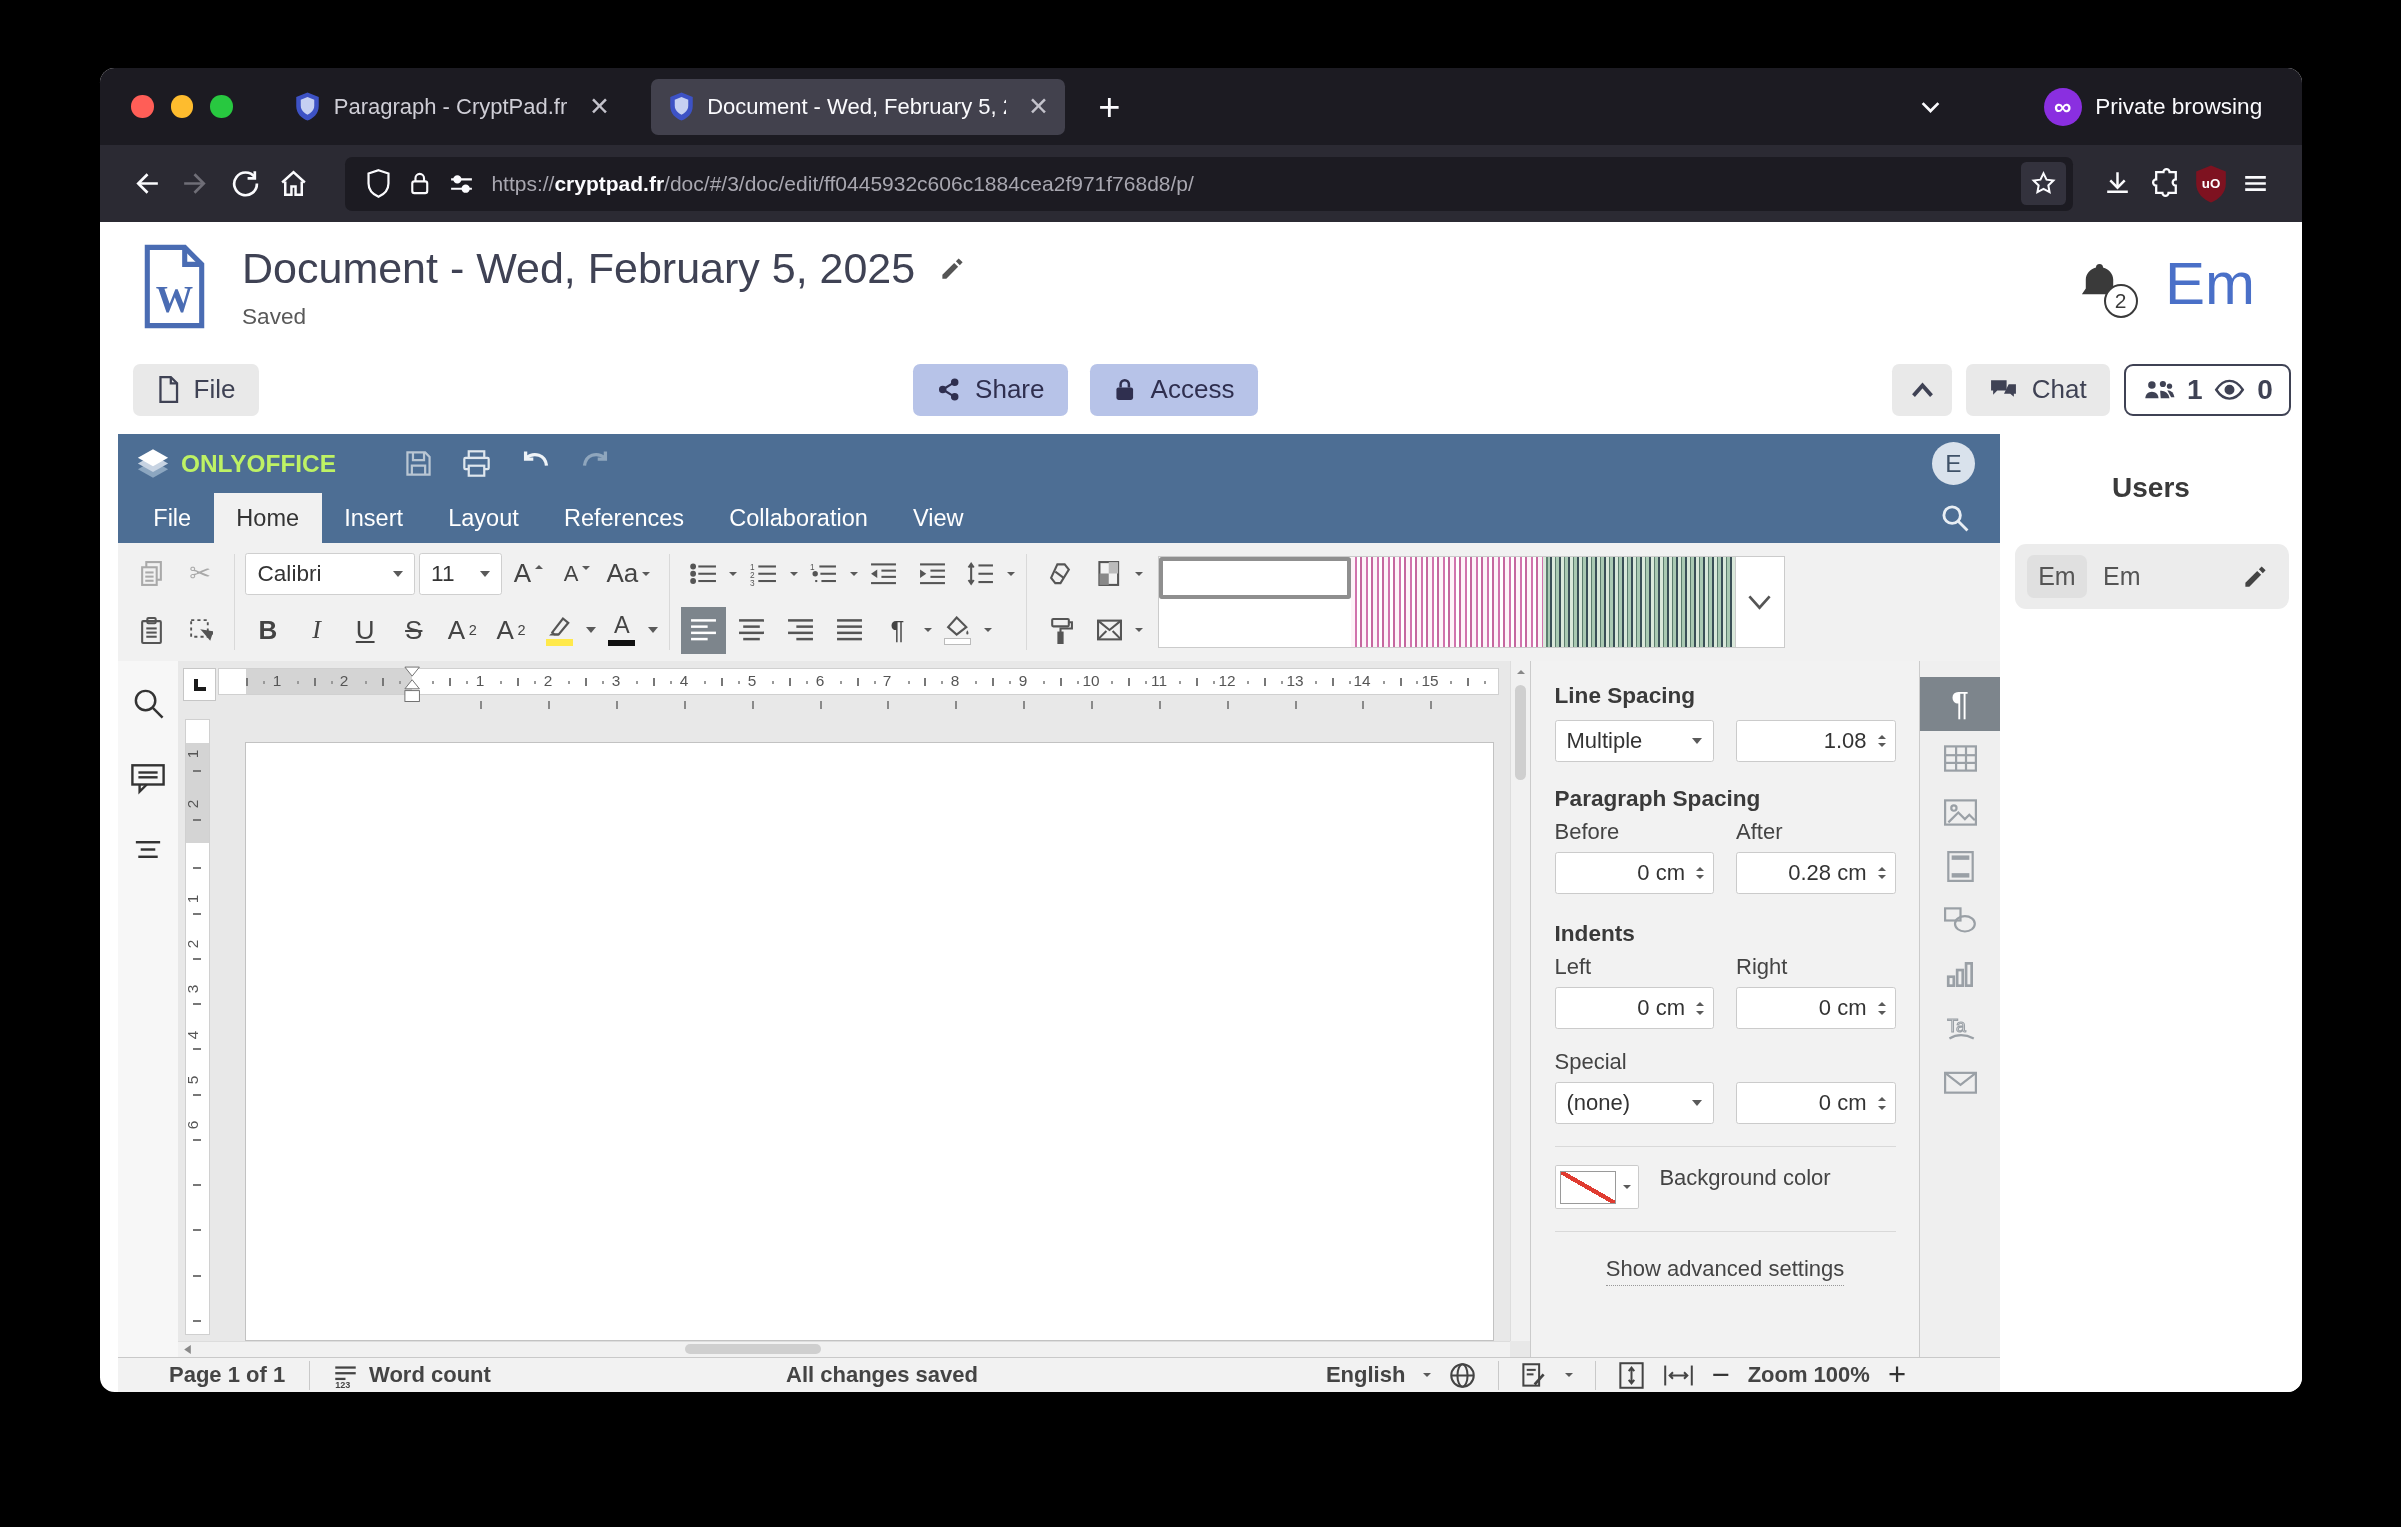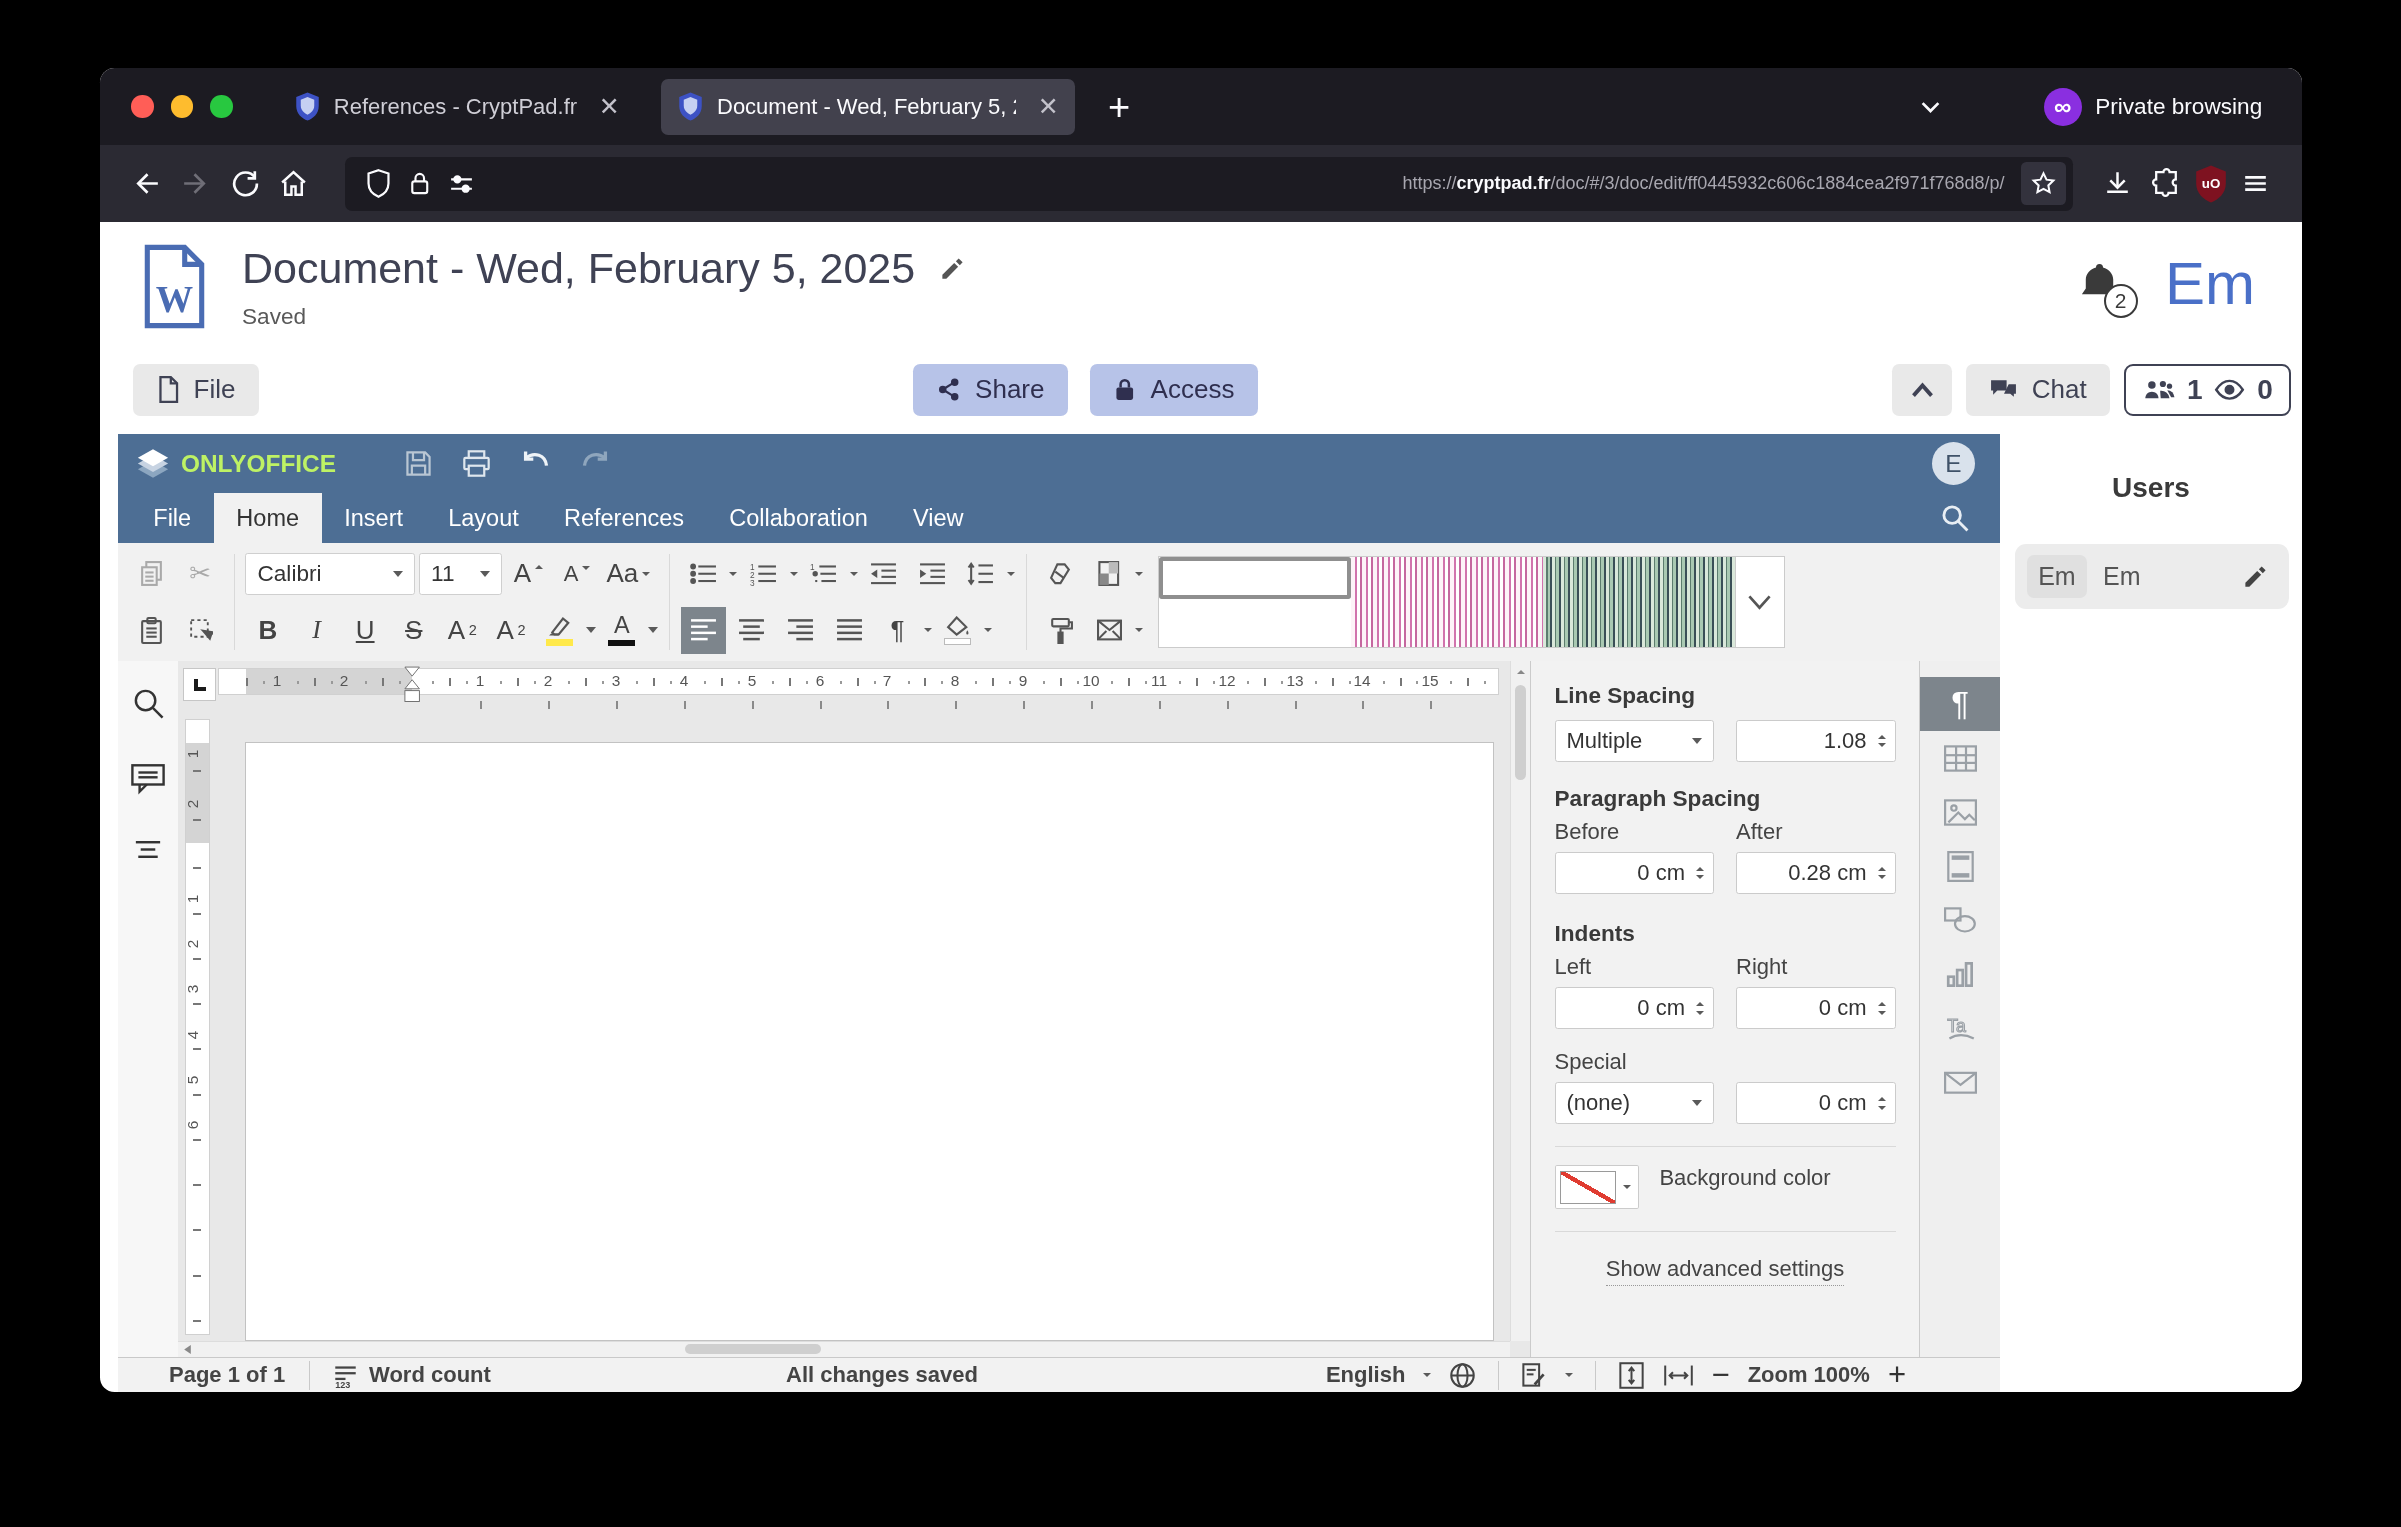--- a/index.html
+++ b/index.html
@@ -21,21 +21,21 @@
   .newtab { color:#fbfbfe; font-size:38px; font-weight:300; margin-left:33px; line-height:1; }
   .tb-sp { flex:1; }
   .tab-chev { margin-right:100px; }
   .private { display:flex; align-items:center; gap:13.6px; color:#fbfbfe; font-size:22.6px; margin-right:23.5px; }
   .pb-ic { width:38px; height:38px; border-radius:50%; background:#8a2fe0; color:#fff; display:flex; align-items:center; justify-content:center; font-size:24.4px; font-weight:700; }
 
   
   .navbar { height:77px; background:#2b2a33; display:flex; align-items:center; padding:0 22px; flex:0 0 auto; }
   .nav-ic { width:49px; height:49px; display:flex; align-items:center; justify-content:center; flex:0 0 auto; }
   .urlbar { flex:1; height:54px; background:#1c1b22; border-radius:7.2px; display:flex; align-items:center; gap:16.3px; padding:0 7.2px 0 20px; margin:0 20px 0 27px; min-width:0; }
-  .url { font-size:18px; color:#a8a7b0; white-space:nowrap; overflow:hidden; flex:1;text-align:right; }
+  .url { font-size:21px; color:#a8a7b0; white-space:nowrap; overflow:hidden; flex:1; }
   .url b { color:#fbfbfe; font-weight:600; }
   .star-wrap { margin-left:auto; width:45px; height:43px; border-radius:5.4px; background:#33323d; display:flex; align-items:center; justify-content:center; }
   .ublock { width:40px; height:43px; }
 
   
   .cp-r1 { height:140px; background:#fff; display:flex; align-items:flex-start; padding:22px 23.5px 0 40px; }
   .cp-titlewrap { margin-left:33px; }
   .cp-title { font-size:43px; color:#3f4254; display:flex; align-items:center; gap:23.5px; }
   .cp-saved { font-size:22.6px; color:#595959; margin-top:11px; }
   .cp-right { margin-left:auto; display:flex; align-items:center; gap:42px; padding-right:23.5px; margin-top:5.4px; }
@@ -168,21 +168,21 @@
       <span class="tl y"></span>
       <span class="tl g"></span>
     </div>
     <div class="tab">
       <span>
         <svg width="27" height="31" viewBox="0 0 24 27">
             <path d="M12 1 22 5v8c0 7-5 11-10 13C7 24 2 20 2 13V5z" fill="#3d52c5"></path>
             <path d="M12 5 18 7.4v5.2c0 4.2-3 6.8-6 8.2-3-1.4-6-4-6-8.2V7.4z" fill="#c6d0f2"></path>
           </svg>
       </span>
-      <span class="t-title">References - CryptPad.fr</span>
+      <span class="t-title">Paragraph - CryptPad.fr</span>
       <span class="tabclose">✕</span>
     </div>
     <div class="tab active">
       <span>
         <svg width="27" height="31" viewBox="0 0 24 27">
             <path d="M12 1 22 5v8c0 7-5 11-10 13C7 24 2 20 2 13V5z" fill="#3d52c5"></path>
             <path d="M12 5 18 7.4v5.2c0 4.2-3 6.8-6 8.2-3-1.4-6-4-6-8.2V7.4z" fill="#c6d0f2"></path>
           </svg>
       </span>
       <span class="t-title">Document - Wed, February 5, 2025</span>

